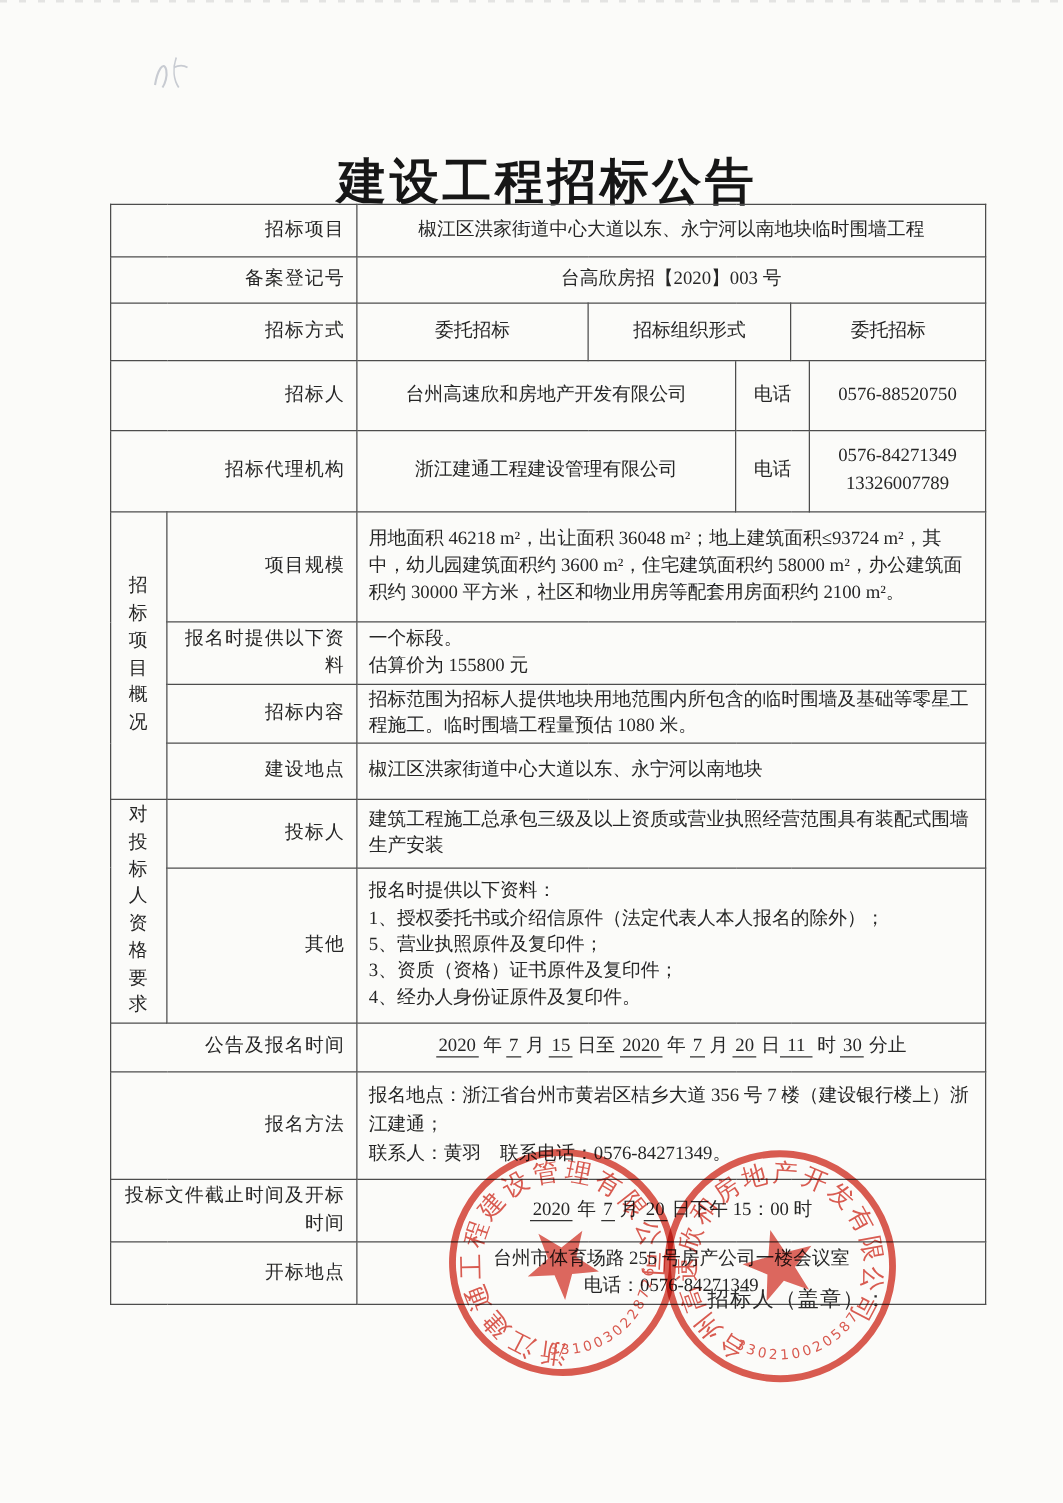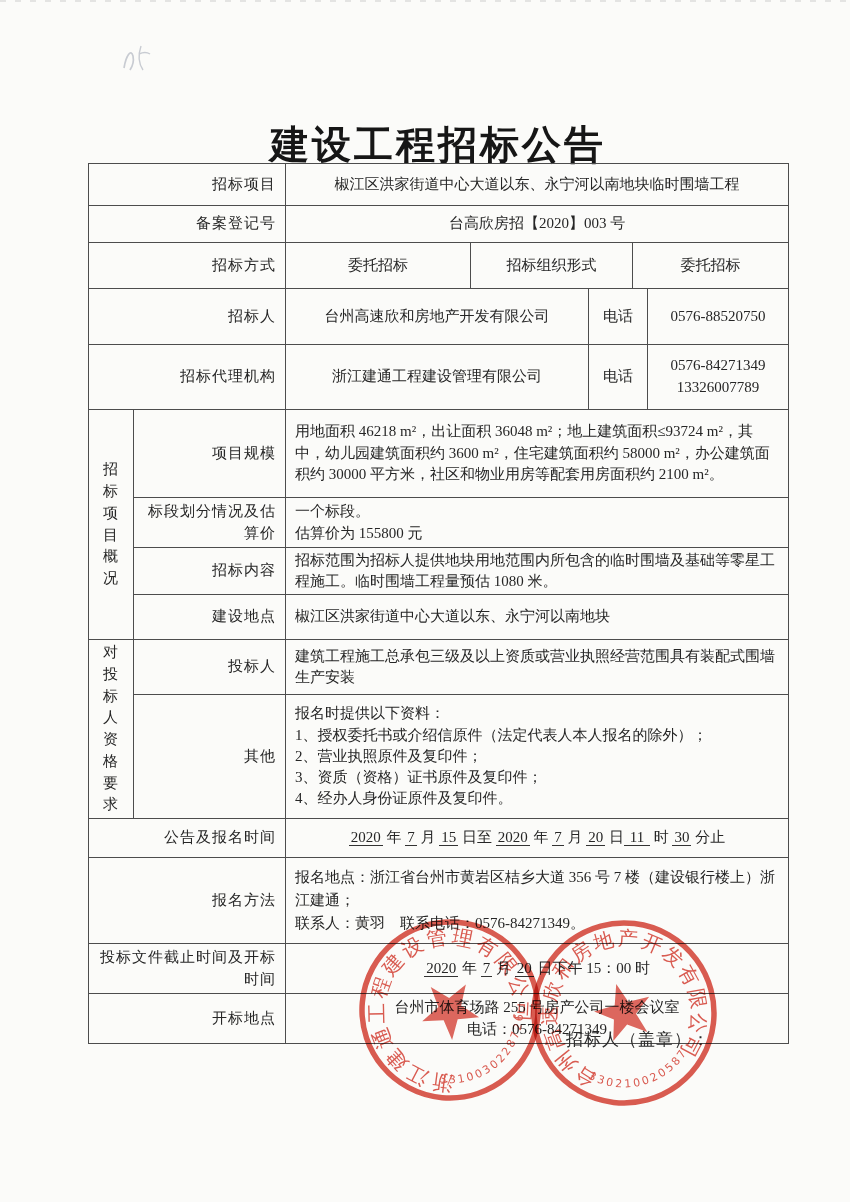--- a/index.html
+++ b/index.html
@@ -100,21 +100,21 @@
     </td>
   </tr>
 
   <tr style="height:88px">
     <td class="grp" rowspan="4">招标项目概况</td>
     <td class="lbl">项目规模</td>
     <td class="scale-cell" colspan="5">用地面积 46218 m²，出让面积 36048 m²；地上建筑面积≤93724 m²，其中，幼儿园建筑面积约 3600 m²，住宅建筑面积约 58000 m²，办公建筑面积约 30000 平方米，社区和物业用房等配套用房面积约 2100 m²。</td>
   </tr>
 
   <tr style="height:50px">
-    <td class="lbl">标段划分情况及估算价</td>
+    <td class="lbl">报名时提供以下资料</td>
     <td colspan="5">
       <span class="ln">一个标段。</span>
       <span class="ln">估算价为 155800 元</span>
     </td>
   </tr>
 
   <tr style="height:45px">
     <td class="lbl">招标内容</td>
     <td colspan="5" style="line-height:1.4">招标范围为招标人提供地块用地范围内所包含的临时围墙及基础等零星工程施工。临时围墙工程量预估 1080 米。</td>
   </tr>
@@ -128,21 +128,21 @@
     <td class="grp" rowspan="2">对投标人资格要求</td>
     <td class="lbl">投标人</td>
     <td colspan="5" style="line-height:1.4">建筑工程施工总承包三级及以上资质或营业执照经营范围具有装配式围墙生产安装</td>
   </tr>
 
   <tr style="height:113px">
     <td class="lbl">其他</td>
     <td colspan="5" style="line-height:1.42">
       <span class="ln">报名时提供以下资料：</span>
       <span class="ln">1、授权委托书或介绍信原件（法定代表人本人报名的除外）；</span>
-      <span class="ln">2、营业执照原件及复印件；</span>
+      <span class="ln">5、营业执照原件及复印件；</span>
       <span class="ln">3、资质（资格）证书原件及复印件；</span>
       <span class="ln">4、经办人身份证原件及复印件。</span>
     </td>
   </tr>
 
   <tr style="height:39px">
     <td class="lbl" colspan="2">公告及报名时间</td>
     <td class="c" colspan="5"><span class="u">2020</span><span> 年 </span><span class="u">7</span><span> 月 </span><span class="u">15</span><span> 日至 </span><span class="u">2020</span><span> 年 </span><span class="u">7</span><span> 月 </span><span class="u">20</span><span> 日</span><span class="u">&nbsp;11&nbsp;</span><span> 时 </span><span class="u">30</span><span> 分止</span></td>
   </tr>
 

